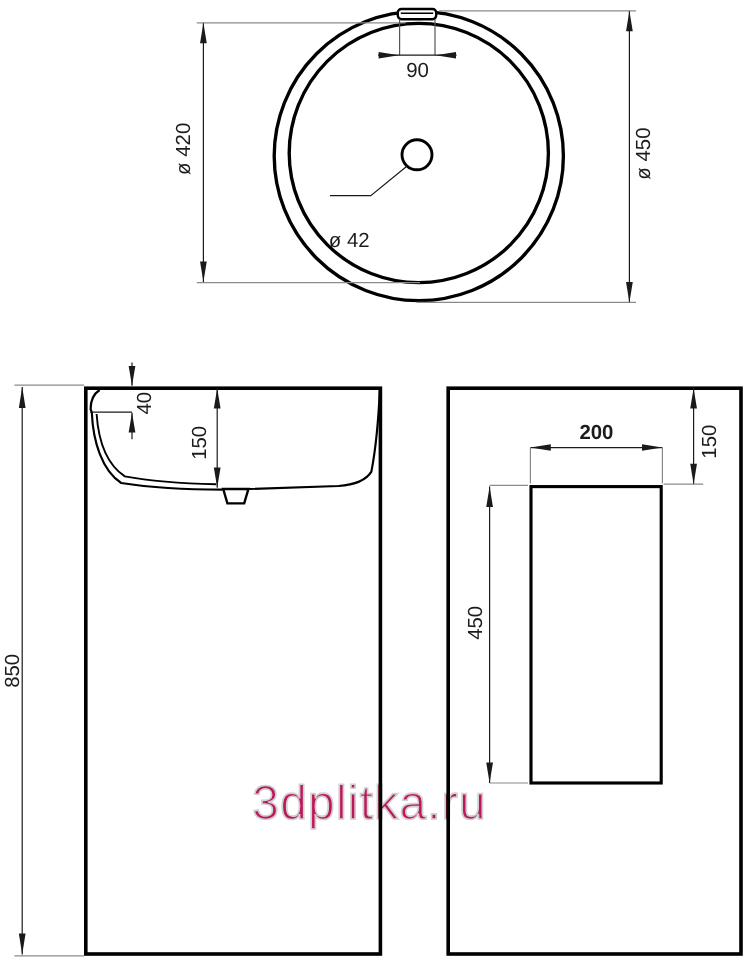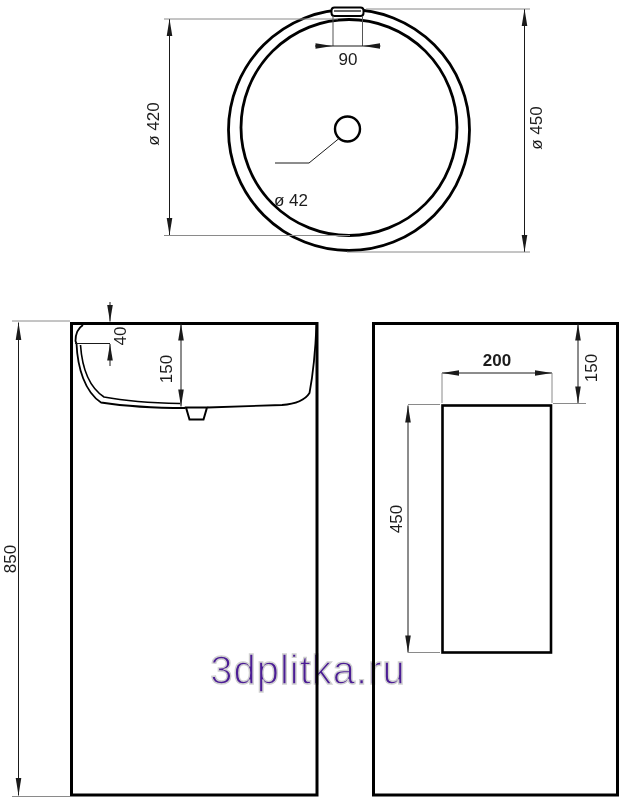--- a/index.html
+++ b/index.html
@@ -9,21 +9,21 @@
   }
   #stage svg{position:absolute;left:0;top:0;}
   .dim-label{
     position:absolute;font-size:17px;color:#1c1c1c;line-height:1;
     white-space:nowrap;transform:translate(-50%,-50%);
   }
   .dim-label.rot{transform:translate(-50%,-50%) rotate(-90deg);}
   .watermark{
     position:absolute;left:308px;top:670px;transform:translate(-50%,-50%);
     font-size:40px;font-weight:400;letter-spacing:1px;white-space:nowrap;
-    color:#4c1d95;-webkit-text-stroke:1.4px #d0d0d0;z-index:0;
+    color:#be185d;-webkit-text-stroke:1.4px #d0d0d0;z-index:0;
   }
   .linework{z-index:1;}
   .labels{z-index:2;}
 </style>
 </head>
 <body>
 
 <div id="stage">
 
   <div class="watermark">3dplitka.ru</div>

